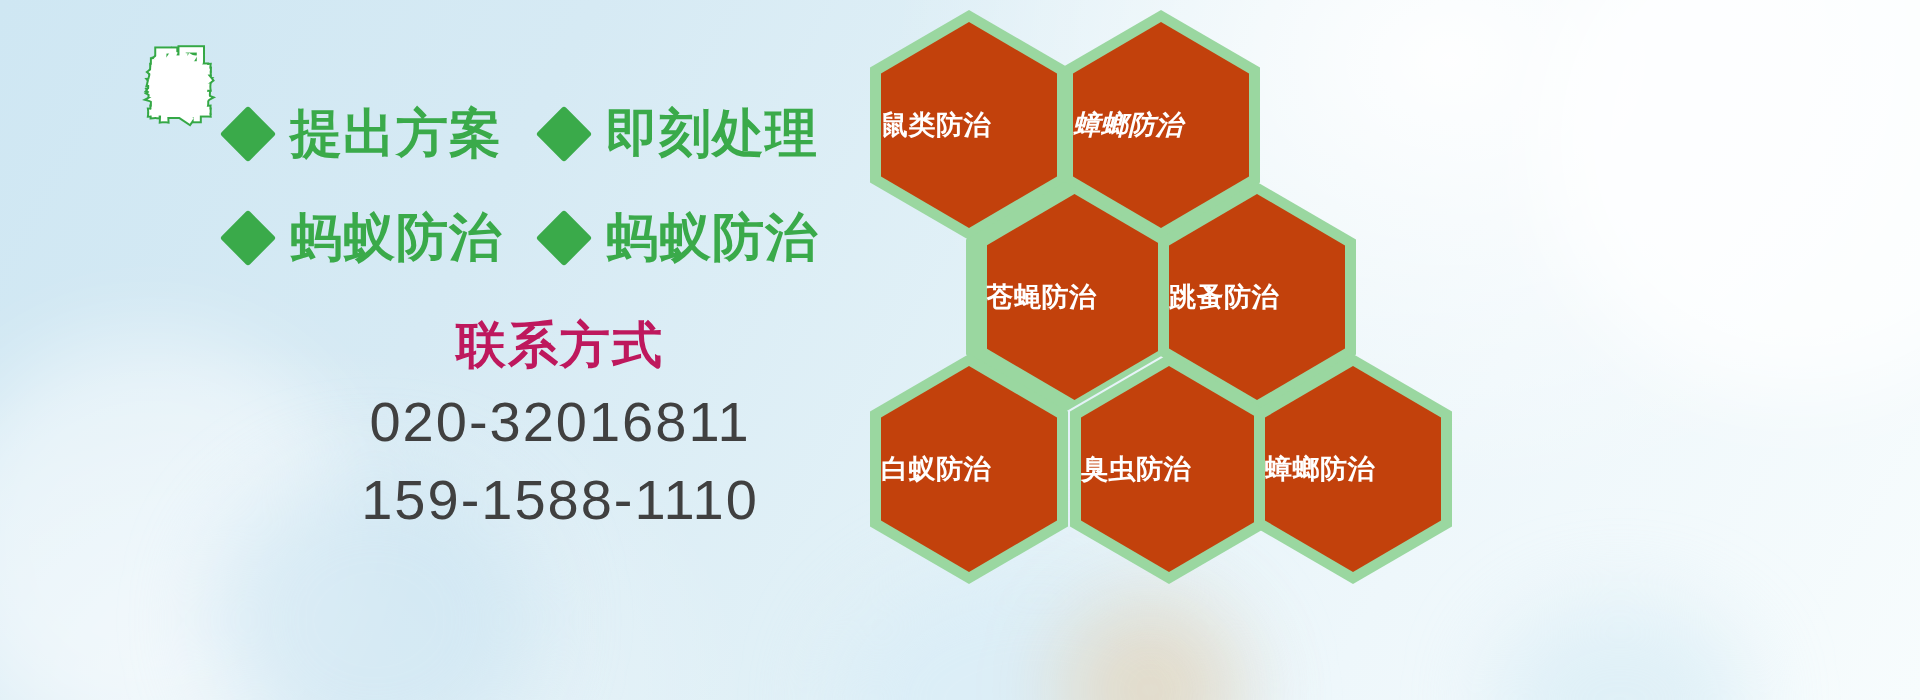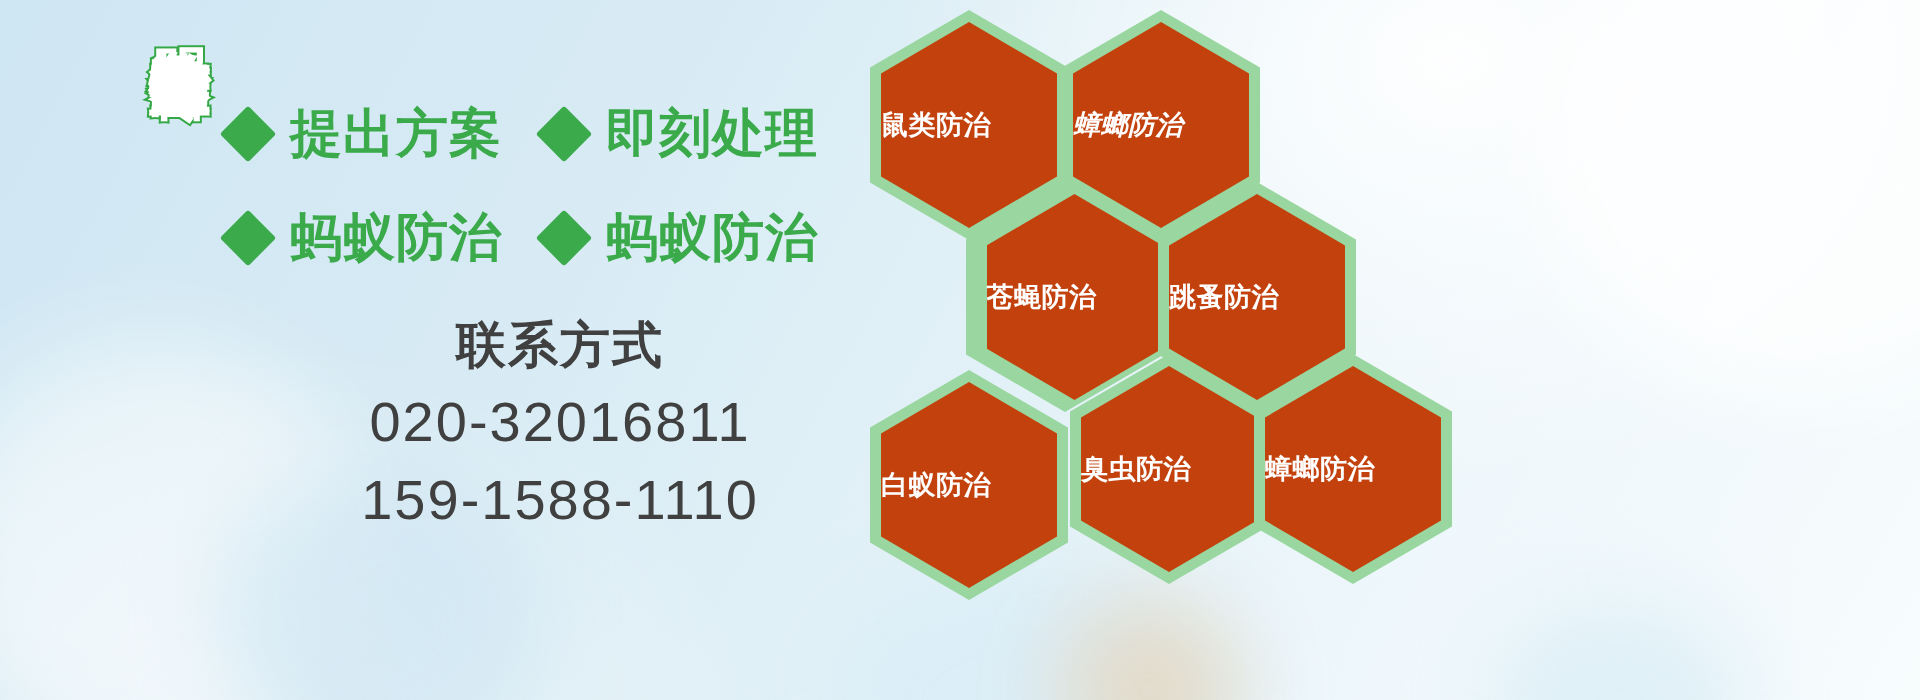--- a/index.html
+++ b/index.html
@@ -58,21 +58,21 @@
     letter-spacing:1px;
     white-space:nowrap;
   }
 
   
   #contact { position:absolute; left:300px; top:312px; width:520px; text-align:center; }
   #contact-title {
     font-family:"DejaVu Sans","Liberation Sans", sans-serif;
     font-weight:bold;
     font-size:50px;
-    color:#404040;
+    color:#be185d;
     letter-spacing:2px;
     line-height:1.35;
   }
   .phone {
     font-family:"Liberation Sans", sans-serif;
     font-weight:normal;
     font-size:56px;
     color:#404040;
     letter-spacing:2px;
     line-height:1.3;
@@ -161,21 +161,21 @@
     <div class="hex-inner">
       <span class="hex-label">苍蝇防治</span>
     </div>
   </div>
   <div class="hex" style="left:302px; top:186px;">
     <div class="hex-inner">
       <span class="hex-label">跳蚤防治</span>
     </div>
   </div>
 
-  <div class="hex" style="left:14px;  top:374px;">
+  <div class="hex" style="left:14px;  top:358px;">
     <div class="hex-inner">
       <span class="hex-label">白蚁防治</span>
     </div>
   </div>
   <div class="hex" style="left:214px; top:358px;">
     <div class="hex-inner">
       <span class="hex-label">臭虫防治</span>
     </div>
   </div>
   <div class="hex" style="left:398px; top:358px;">

